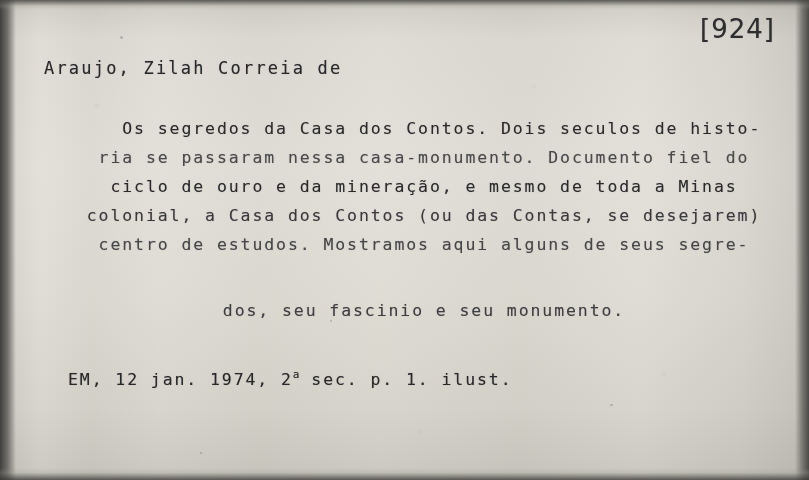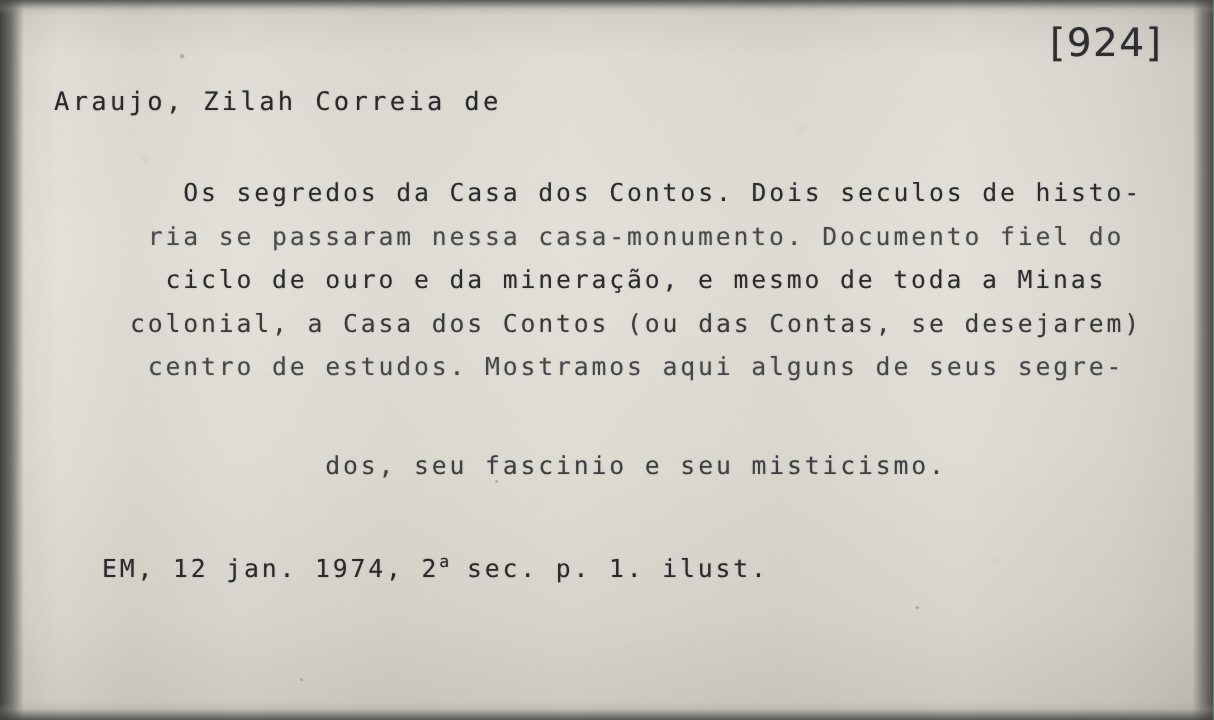--- a/index.html
+++ b/index.html
@@ -5,21 +5,21 @@
   html, body {
     margin: 0;
     padding: 0;
     background: #5a5a5a;
   }
   #card {
     position: relative;
     width: 809px;
     height: 480px;
     overflow: hidden;
-    background: #22c55e;
+    background: #14b8a6;
     font-family: "DejaVu Sans Mono", monospace;
   }
   
   #paper {
     position: absolute;
     inset: 0;
     background:
       linear-gradient(90deg,
         rgba(0,0,0,0.10) 0px,
         rgba(0,0,0,0.03) 14px,
@@ -83,21 +83,21 @@
   #call-number {
     left: 700px;
     top: 14px;
     font-size: 26px;
     letter-spacing: 1px;
     color: #2e2e30;
     font-family: "DejaVu Sans", sans-serif;
   }
 
   #author {
-    left: 36px;
+    left: 44px;
     top: 58px;
     font-size: 17px;
     letter-spacing: 2.2px;
   }
 
   #body-block {
     position: absolute;
     left: 44px;
     top: 114px;
     width: 760px;
@@ -154,21 +154,21 @@
   <div class="typed" id="call-number">[924]</div>
 
   <div class="typed" id="author">Araujo, Zilah Correia de</div>
 
   <div id="body-block">
     <div class="line">   Os segredos da Casa dos Contos. Dois seculos de histo-</div>
     <div class="line">ria se passaram nessa casa-monumento. Documento fiel do</div>
     <div class="line">ciclo de ouro e da mineração, e mesmo de toda a Minas</div>
     <div class="line">colonial, a Casa dos Contos (ou das Contas, se desejarem)</div>
     <div class="line">centro de estudos. Mostramos aqui alguns de seus segre-</div>
-    <div class="line">dos, seu fascinio e seu misticismo.</div>
+    <div class="line">dos, seu fascinio e seu monumento.</div>
   </div>
 
   <div class="typed" id="imprint"><span>EM, 12 jan. 1974, 2</span><sup class="ord">a</sup><span> sec. p. 1. ilust.</span></div>
 
   <div id="edge-left"></div>
   <div id="edge-right"></div>
   <div id="edge-top"></div>
   <div id="edge-bottom"></div>
 </div>
 

